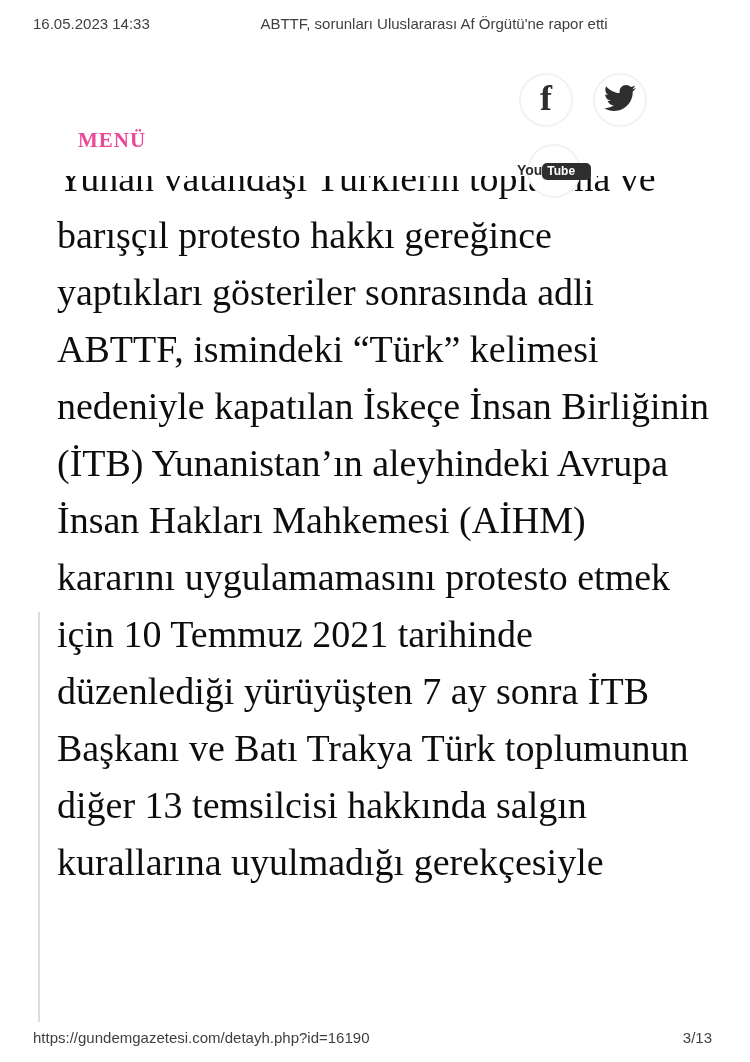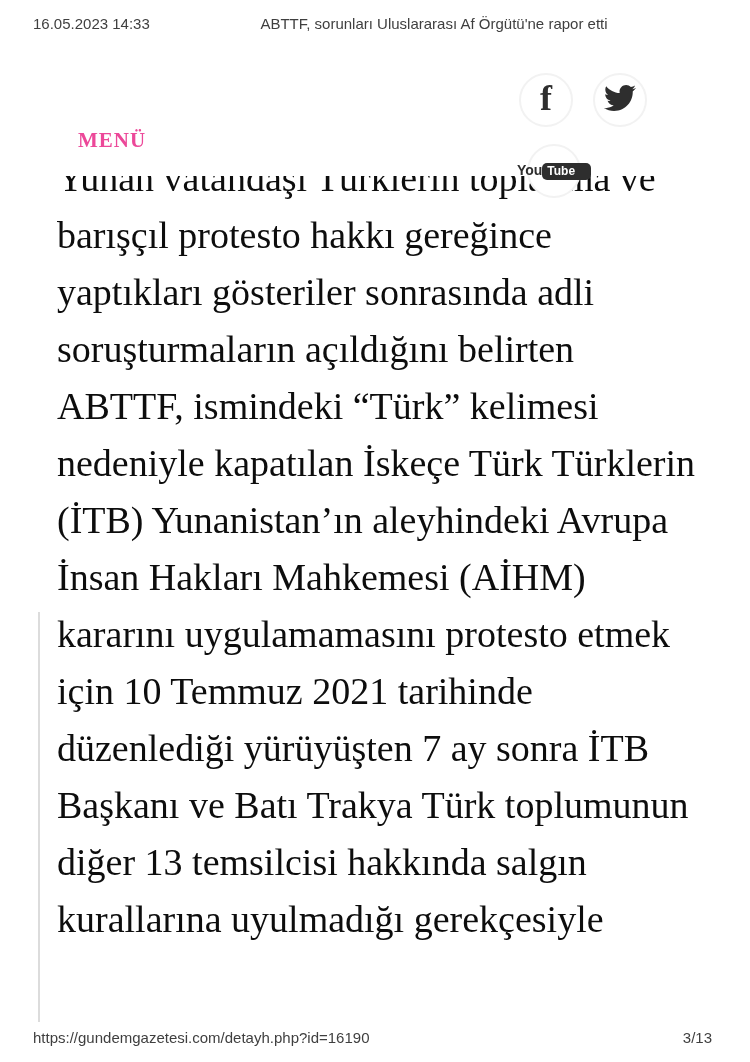--- a/index.html
+++ b/index.html
@@ -108,23 +108,22 @@
       <svg viewBox="0 0 24 24" xmlns="http://www.w3.org/2000/svg">
           <path d="M23.954 4.569c-.885.389-1.83.654-2.825.775 1.014-.611 1.794-1.574 2.163-2.723-.951.555-2.005.959-3.127 1.184-.896-.959-2.173-1.559-3.591-1.559-2.717 0-4.92 2.203-4.92 4.917 0 .39.045.765.127 1.124C7.691 8.094 4.066 6.13 1.64 3.161c-.427.722-.666 1.561-.666 2.475 0 1.71.87 3.213 2.188 4.096-.807-.026-1.566-.248-2.228-.616v.061c0 2.385 1.693 4.374 3.946 4.827-.413.111-.849.171-1.296.171-.314 0-.615-.03-.916-.086.631 1.953 2.445 3.377 4.604 3.417-1.68 1.319-3.809 2.105-6.102 2.105-.39 0-.779-.023-1.17-.067 2.189 1.394 4.768 2.209 7.557 2.209 9.054 0 13.999-7.496 13.999-13.986 0-.209 0-.42-.015-.63.961-.689 1.8-1.56 2.46-2.548l-.047-.02z"></path>
         </svg>
     </span>
   </div>
 
   <div class="article">
     <div class="line">Yunan vatandaşı Türklerin toplanma ve</div>
     <div class="line">barışçıl protesto hakkı gereğince</div>
     <div class="line">yaptıkları gösteriler sonrasında adli</div>
-    <div class="line">soruşturmaların açıldığını belirten</div>
     <div class="line">ABTTF, ismindeki “Türk” kelimesi</div>
-    <div class="line">nedeniyle kapatılan İskeçe Türk Türklerin</div>
+    <div class="line">nedeniyle kapatılan İskeçe İnsan Birliğinin</div>
     <div class="line">(İTB) Yunanistan’ın aleyhindeki Avrupa</div>
     <div class="line">İnsan Hakları Mahkemesi (AİHM)</div>
     <div class="line">kararını uygulamamasını protesto etmek</div>
     <div class="line">için 10 Temmuz 2021 tarihinde</div>
     <div class="line">düzenlediği yürüyüşten 7 ay sonra İTB</div>
     <div class="line">Başkanı ve Batı Trakya Türk toplumunun</div>
     <div class="line">diğer 13 temsilcisi hakkında salgın</div>
     <div class="line">kurallarına uyulmadığı gerekçesiyle</div>
   </div>
 

